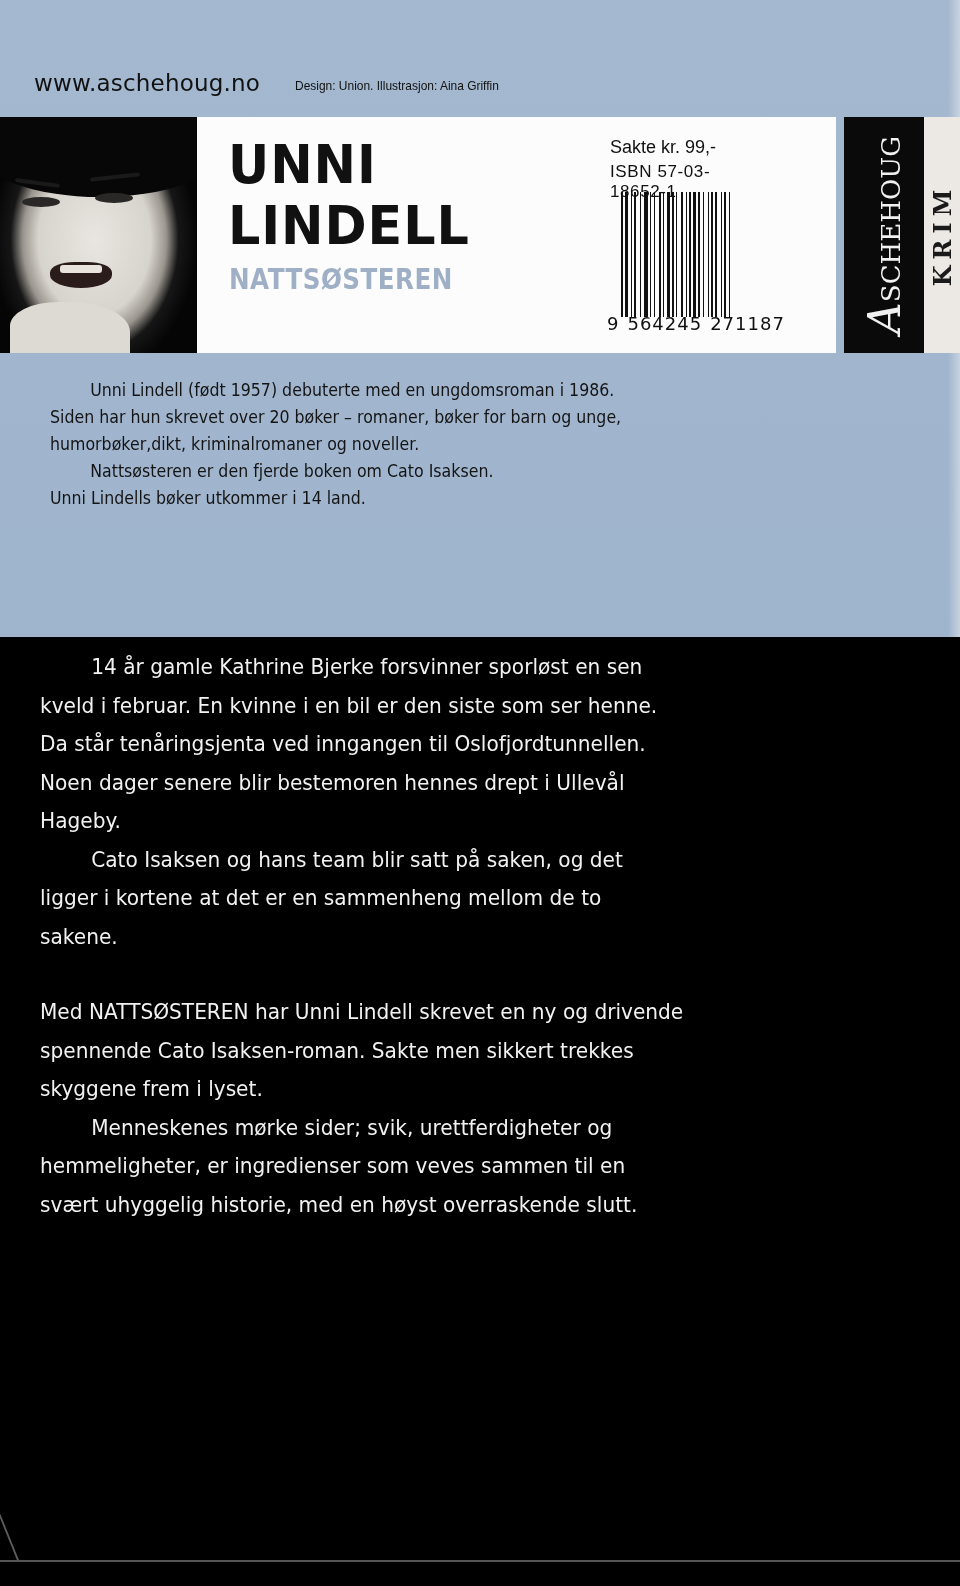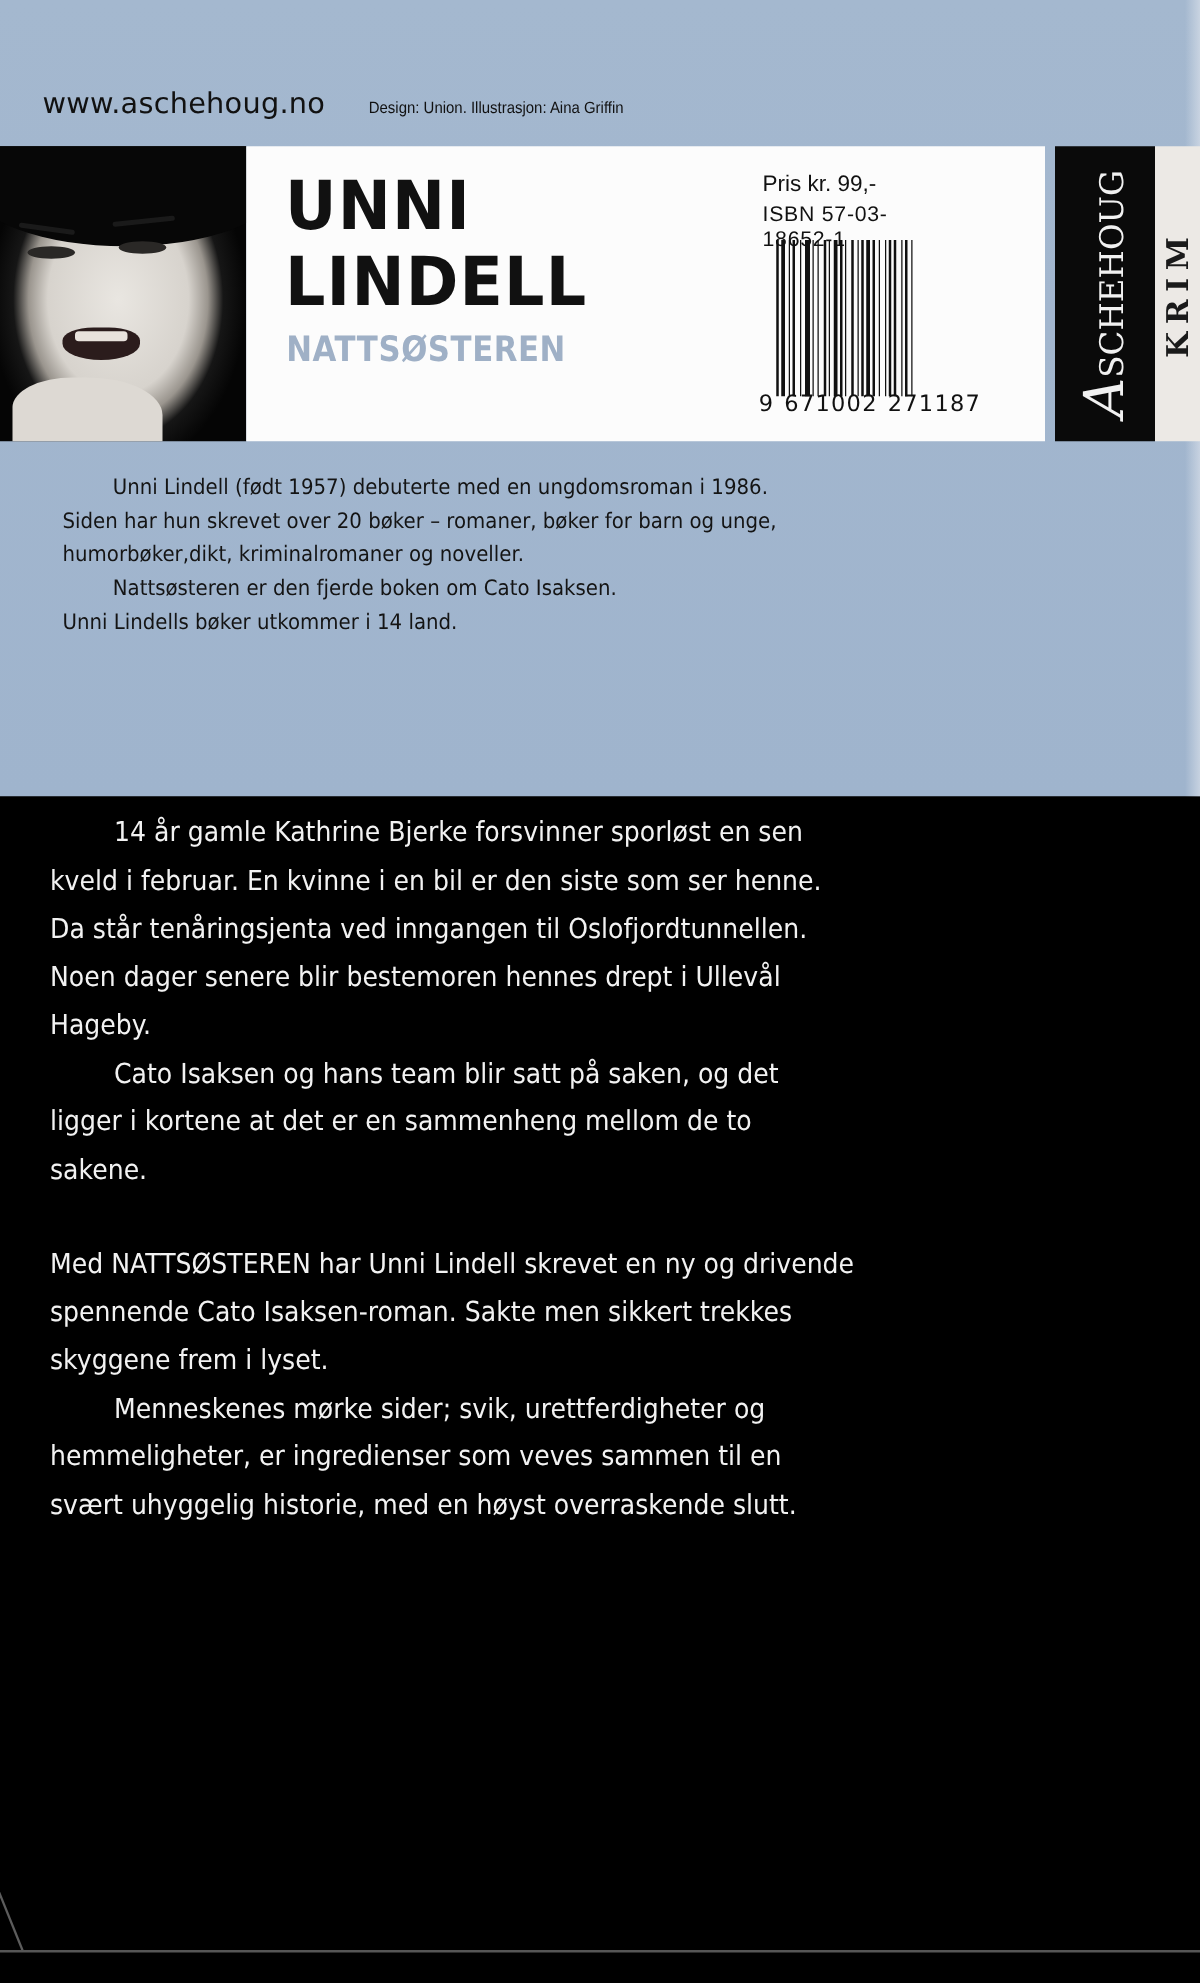--- a/index.html
+++ b/index.html
@@ -172,21 +172,21 @@
   </div>
 
   <div class="label"></div>
 
   <div class="author">
     <div>UNNI</div>
     <div>LINDELL</div>
   </div>
   <div class="title">NATTSØSTEREN</div>
 
-  <div class="price">Pris kr. 99,-</div>
+  <div class="price">Sakte kr. 99,-</div>
   <div class="isbn">ISBN 57-03-18652-1</div>
 
   <div class="barcode">
     <div class="bars" id="bars">
         <span style="width: 2px;"></span>
         <span style="width: 2px; background: transparent;"></span>
         <span style="width: 3px;"></span>
         <span style="width: 3px; background: transparent;"></span>
         <span style="width: 1px;"></span>
         <span style="width: 2px; background: transparent;"></span>
@@ -229,21 +229,21 @@
         <span style="width: 2px;"></span>
         <span style="width: 4px; background: transparent;"></span>
         <span style="width: 1px;"></span>
         <span style="width: 2px; background: transparent;"></span>
         <span style="width: 2px;"></span>
         <span style="width: 3px; background: transparent;"></span>
         <span style="width: 1px;"></span>
         <span style="width: 4px; background: transparent;"></span>
       </div>
     <div class="digits">
-      <span>9</span><span class="gap"></span><span>671002</span><span class="gap"></span><span>271187</span>
+      <span>9</span><span class="gap"></span><span>564245</span><span class="gap"></span><span>271187</span>
     </div>
   </div>
 
   <div class="publisher">
     <div class="pub-text"><span class="big">A</span><span id="pubrest">SCHEHOUG</span></div>
   </div>
   <div class="genre">
     <div class="genre-text">KRIM</div>
   </div>
 

